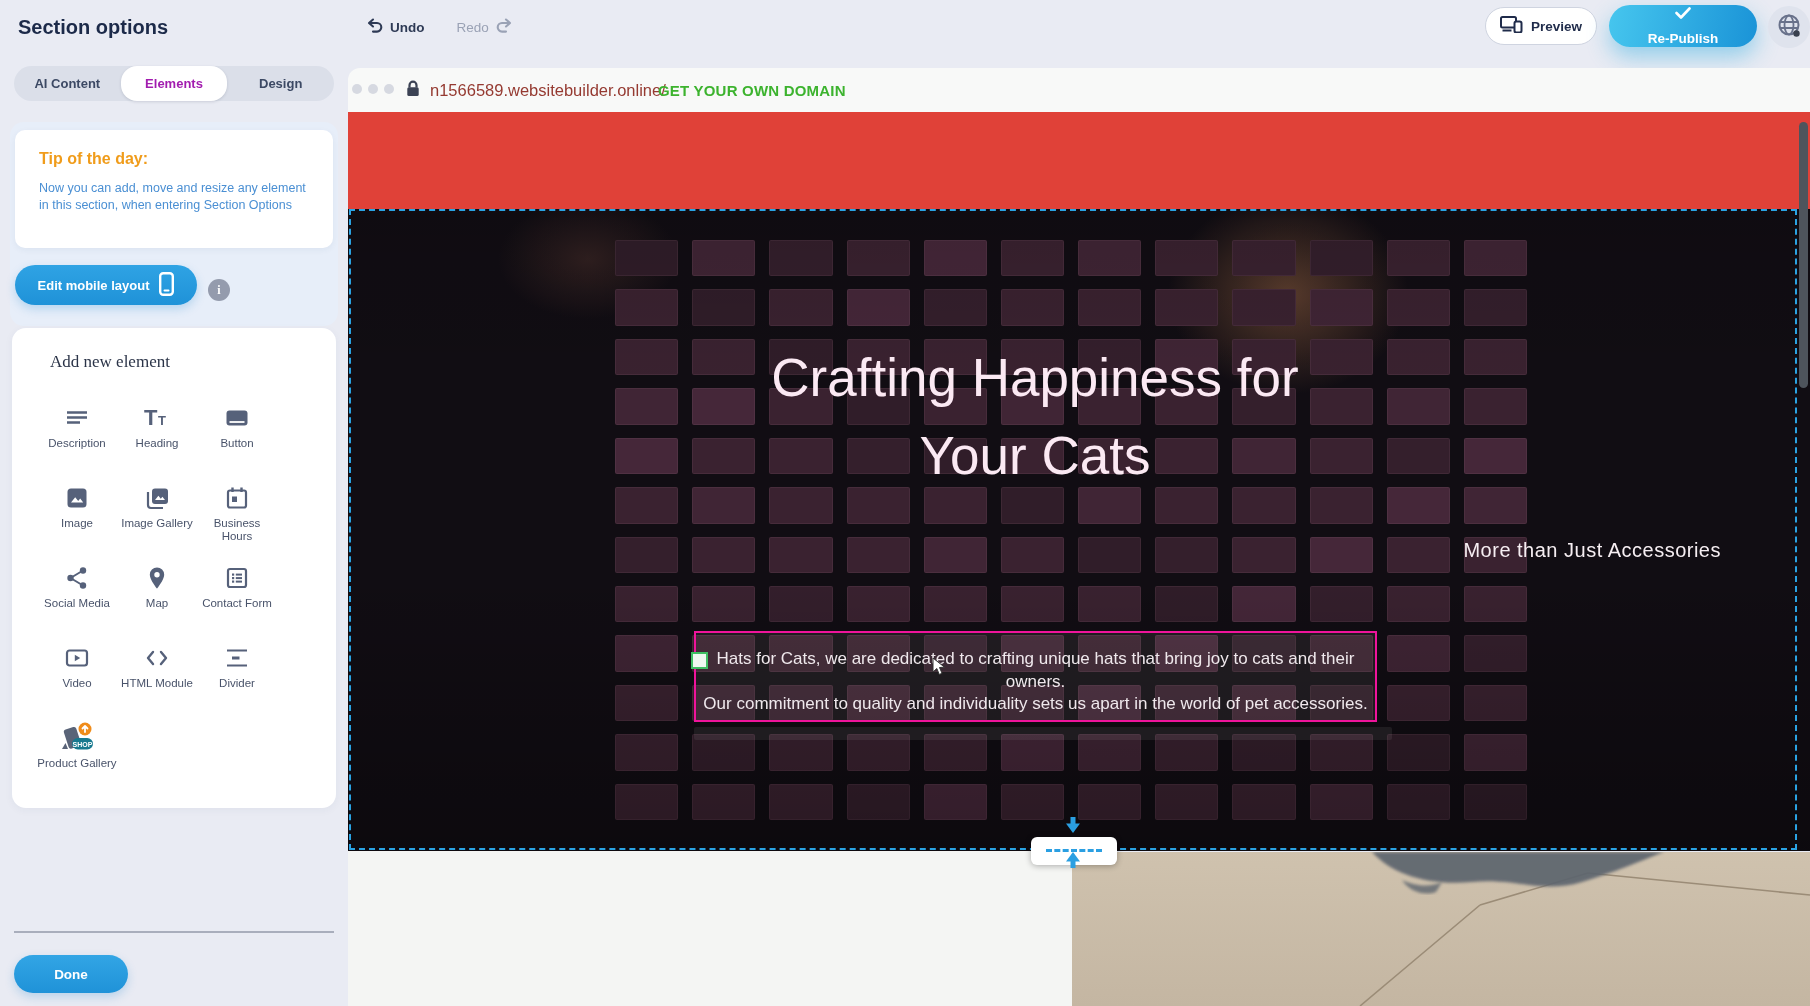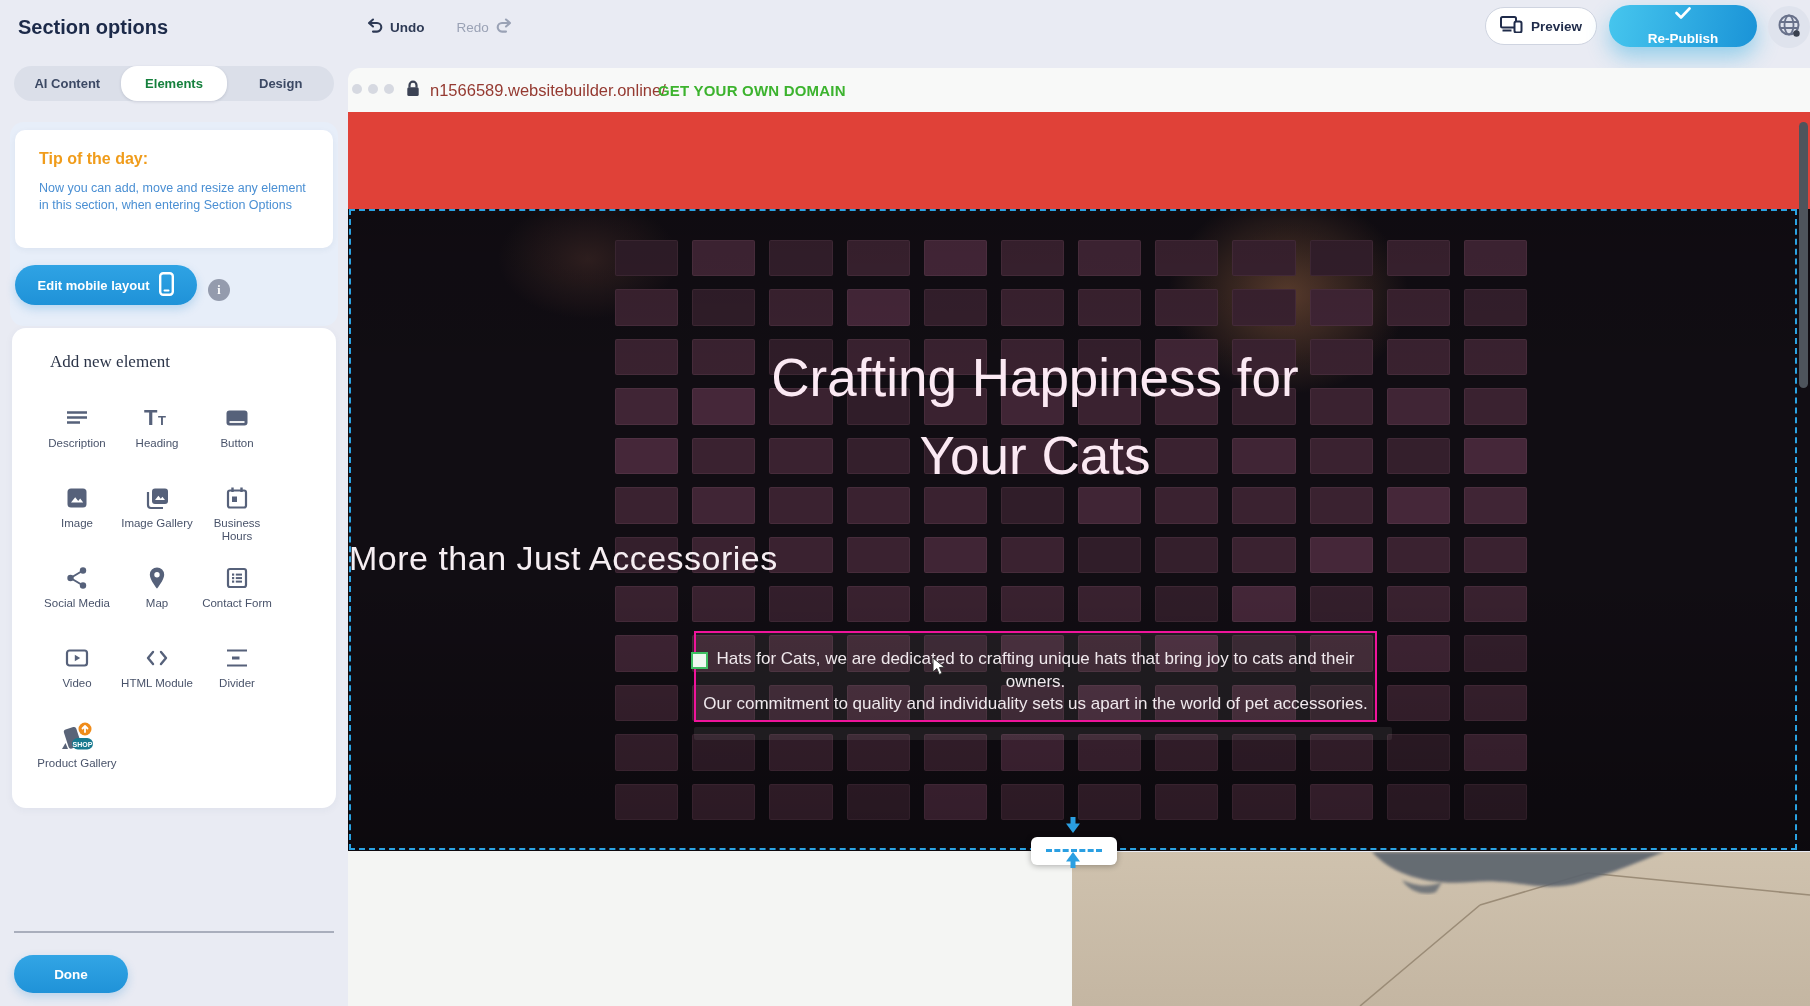--- a/index.html
+++ b/index.html
@@ -11,21 +11,21 @@
     -webkit-font-smoothing:antialiased;
   }
   .abs { position:absolute; }
 
   
   .sb-title { left:18px; top:16px; font-size:20px; font-weight:700; color:#1c2a49; }
   .tabs { left:14px; top:66px; width:320px; height:35px; background:#dbdfe9; border-radius:18px;
           display:flex; align-items:stretch; }
   .tab { flex:1; display:flex; align-items:center; justify-content:center;
          font-size:13px; font-weight:700; color:#3c4964; border-radius:16px; cursor:pointer; }
-  .tab.active { background:#ffffff; margin:0; box-shadow:0 1px 3px rgba(30,40,70,.15); color:#15803d; }
+  .tab.active { background:#ffffff; margin:0; box-shadow:0 1px 3px rgba(30,40,70,.15); color:#a21caf; }
 
   .tip-panel { left:10px; top:122px; width:328px; height:204px; background:#e7eef9; border-radius:14px; }
   .tip-card { left:15px; top:130px; width:318px; height:118px; background:#ffffff; border-radius:10px;
               box-shadow:0 2px 6px rgba(40,60,100,.06); }
   .tip-title { left:39px; top:150px; font-size:16px; font-weight:700; color:#f09c1b; }
   .tip-body { left:39px; top:180px; width:272px; font-size:12.5px; line-height:17px; color:#4a8fd3; }
 
   .edit-mobile { left:15px; top:265px; width:182px; height:40px; border-radius:24px;
     background:linear-gradient(180deg,#2fa3e4,#1f92d8); display:flex; align-items:center;
     justify-content:center; gap:10px; color:#fff; font-size:13px; font-weight:700; cursor:pointer;
@@ -93,22 +93,22 @@
     display:grid; grid-template-columns:repeat(12,1fr); grid-template-rows:repeat(12,1fr);
     column-gap:14px; row-gap:13px; }
   .tile { background:#3a2230; border:1px solid rgba(190,140,160,.10); border-radius:2px; }
   .tile:nth-child(5n+2){ background:#402535; }
   .tile:nth-child(7n+3){ background:#341f2c; }
   .tile:nth-child(11n+5){ background:#452739; }
   .tile:nth-child(13n+1){ background:#301d29; }
   .hero-shade { position:absolute; inset:0; background:linear-gradient(180deg, rgba(0,0,0,.1), rgba(0,0,0,0) 30%, rgba(0,0,0,0) 55%, rgba(0,0,0,.28)); pointer-events:none; }
   .hero-heading { position:absolute; left:1px; top:130px; width:1372px; text-align:center;
     color:#fbe9f3; font-size:53px; line-height:78px; font-weight:400; z-index:2; }
-  .hero-sub { position:absolute; left:1px; top:330px; width:1372px; text-align:left;
-    color:#f6eef2; font-size:34px; letter-spacing:.5px; z-index:2; }
+  .hero-sub { position:absolute; left:1px; top:330px; width:1372px; text-align:right;
+    color:#f6eef2; font-size:20px; letter-spacing:.5px; z-index:2; }
   .hero-textbox { position:absolute; left:346px; top:422px; width:683px; height:91px;
     border:2px solid #ef149b; background:rgba(235,220,230,.07); z-index:3;
     color:#efe8ec; font-size:17px; line-height:22.5px; text-align:center; padding-top:15px; }
   .green-handle { position:absolute; left:-5px; top:19px; width:17px; height:17px;
     background:#eef8f0; border:2.5px solid #3fbf63; cursor:pointer; }
   .drop-bar { position:absolute; left:346px; top:518px; width:698px; height:13px;
     background:rgba(255,255,255,.07); border-radius:2px; z-index:2; }
   .cursor { position:absolute; left:584px; top:448px; z-index:6; }
 
   

